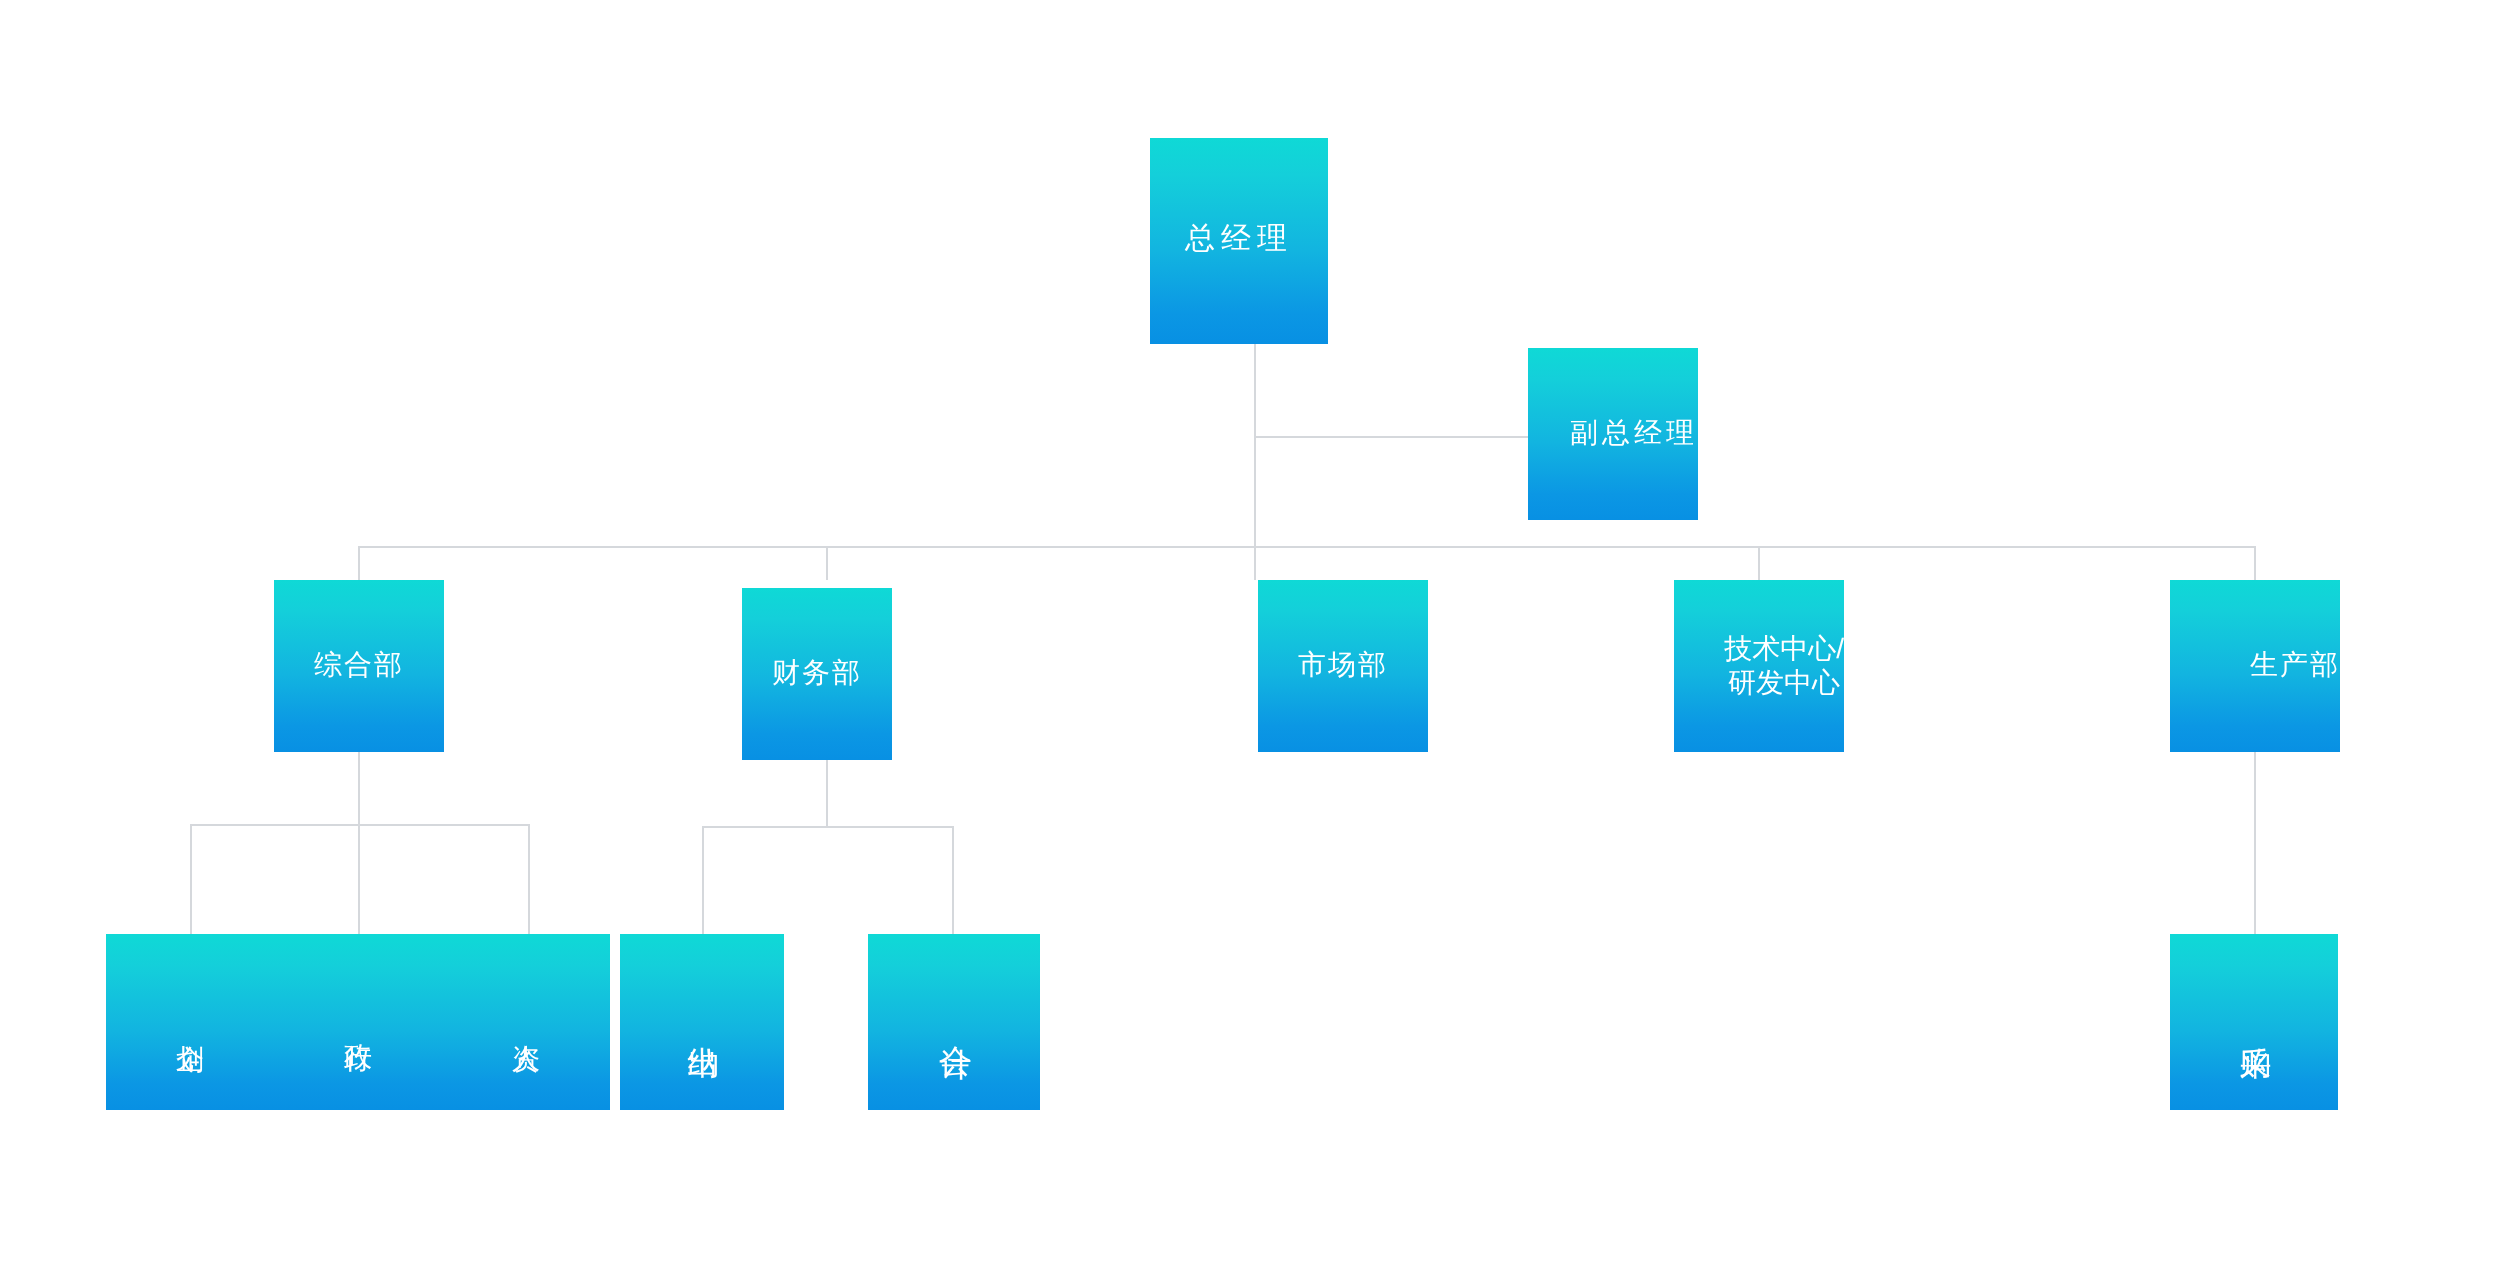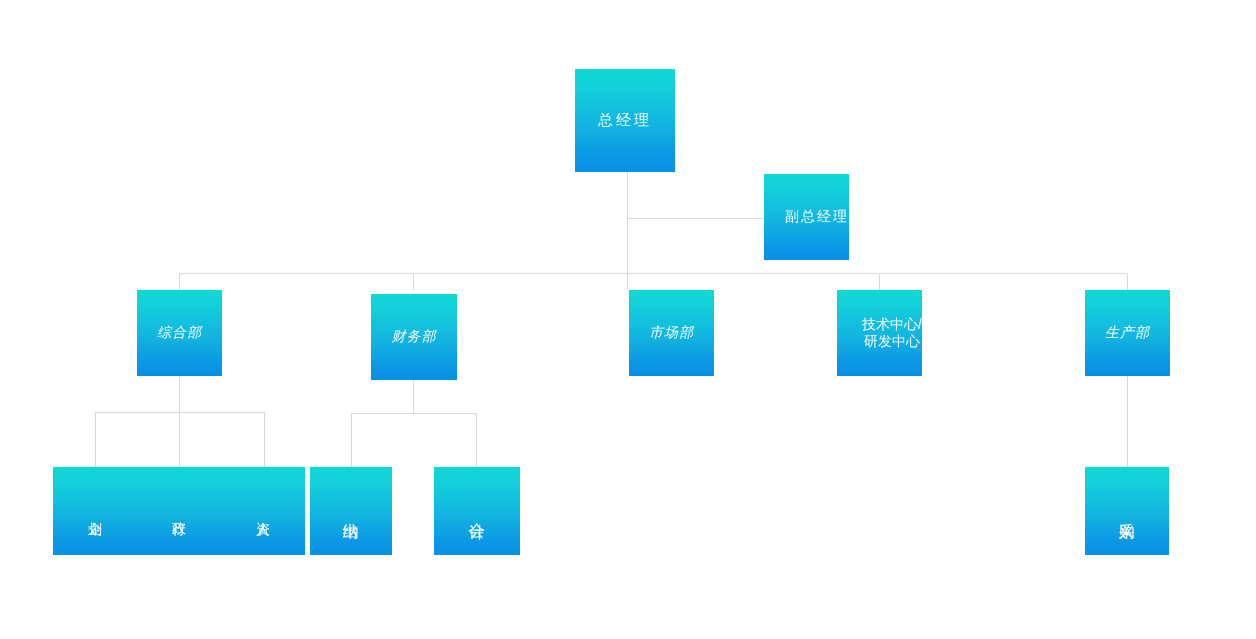--- a/index.html
+++ b/index.html
@@ -41,21 +41,21 @@
     user-select: none;
   }
   .node .lbl {
     display: block;
     line-height: 1.22;
     white-space: pre-line;
   }
 
   .node.lvl0 { font-size: 15px; letter-spacing: 3px; }
   .node.lvl1 { font-size: 14px; letter-spacing: 2px; justify-content: flex-end; }
-  .node.lvl2 { font-size: 14px; letter-spacing: 1px; font-style: italic; }
+  .node.lvl2 { font-size: 14px; letter-spacing: 1px; }
   .node.twoline { font-size: 14px; letter-spacing: 0px; }
 
   
   .groupbox {
     position: absolute;
     box-sizing: border-box;
     background: linear-gradient(180deg, #0fd9d6 0%, #14cfda 18%, #12b4e0 55%, #0b97e4 85%, #0890e3 100%);
   }
   .vlabel {
     position: absolute;
@@ -103,46 +103,46 @@
   <div class="conn v" style="left:179px; top:412px; height:56px;"></div>
   <div class="conn v" style="left:264px; top:412px; height:56px;"></div>
 
   <div class="conn v" style="left:413px; top:379px; height:35px;"></div>
   <div class="conn h" style="left:351px; top:413px; width:126px;"></div>
   <div class="conn v" style="left:351px; top:413px; height:55px;"></div>
   <div class="conn v" style="left:476px; top:413px; height:55px;"></div>
 
   <div class="conn v" style="left:1127px; top:375px; height:93px;"></div>
 
-  <div class="node lvl0" style="left:575px; top:69px; width:100px; height:103px;">
+  <div class="node lvl0" style="left:575px; top:69px; width:89px; height:103px;">
     <span class="lbl">总经理</span>
   </div>
 
   <div class="node lvl1" style="left:764px; top:174px; width:85px; height:86px;">
     <span class="lbl">副总经理</span>
   </div>
 
   <div class="node lvl2" style="left:137px; top:290px; width:85px; height:86px;">
     <span class="lbl">综合部</span>
   </div>
 
-  <div class="node lvl2" style="left:371px; top:294px; width:86px; height:86px;">
+  <div class="node lvl2" style="left:371px; top:294px; width:75px; height:86px;">
     <span class="lbl">财务部</span>
   </div>
 
   <div class="node lvl2" style="left:585px; top:290px; width:85px; height:86px;margin-left:44px;">
     <span class="lbl">市场部</span>
   </div>
 
   <div class="node twoline" style="left:837px; top:290px; width:85px; height:86px;justify-content:flex-end;">
     <span class="lbl">技术中心/
 研发中心</span>
   </div>
 
-  <div class="node lvl2" style="left:1085px; top:290px; width:85px; height:86px;">
+  <div class="node lvl2" style="left:1085px; top:290px; width:85px; height:86px;justify-content:flex-end;">
     <span class="lbl">生产部</span>
   </div>
 
   <div class="groupbox" style="left:53px; top:467px; width:252px; height:88px;">
     <div class="vlabel" style="left:0px; width:84px;">
       <span class="vtext">企划</span>
     </div>
     <div class="vlabel" style="left:84px; width:84px;">
       <span class="vtext">行政</span>
     </div>

